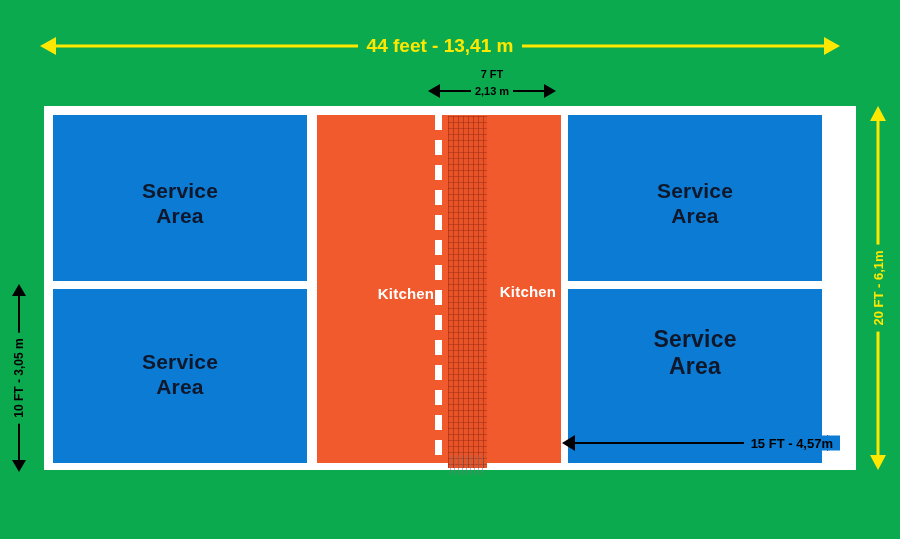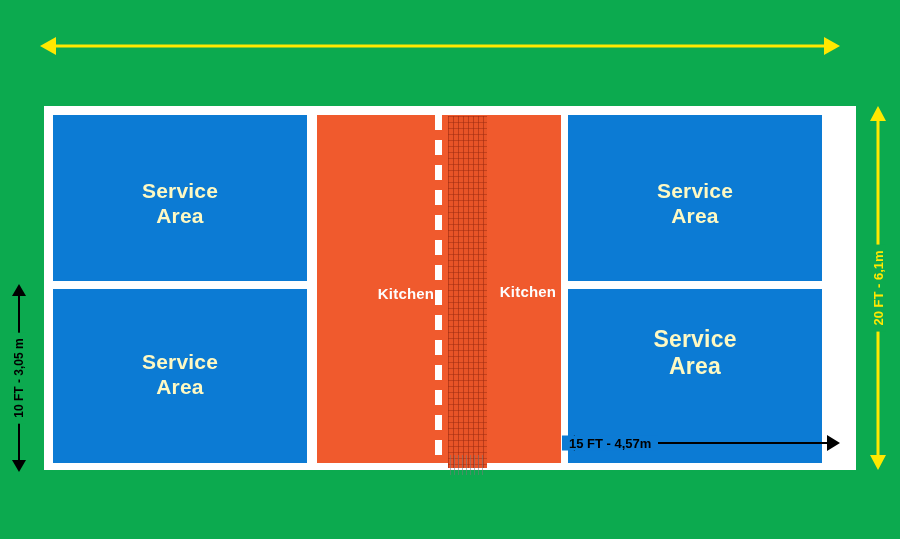--- a/index.html
+++ b/index.html
@@ -32,21 +32,21 @@
     position: absolute;
   }
   .zone-blue { background: #0c7bd4; }
   .zone-orange { background: #f05a2d; }
 
   .zone-label {
     position: absolute;
     left: 0;
     right: 0;
     text-align: center;
-    color: #fef9c3;
+    color: #0f172a;
     font-weight: bold;
     line-height: 1.18;
     letter-spacing: 0.2px;
     white-space: pre-line;
   }
   .zone-label.blue-lbl { font-size: 21px; }
   .zone-label.blue-lbl-big { font-size: 23px; }
   .zone-label.kitchen-lbl {
     font-size: 15px;
     color: #fdfdfd;
@@ -237,21 +237,21 @@
     background: #000000;
     height: 2px;
   }
   #measure-15ft .arrow-left  { border-right: 13px solid #000000; border-top-width: 8px; border-bottom-width: 8px; }
   #measure-15ft .arrow-right { border-left: 13px solid #000000;  border-top-width: 8px; border-bottom-width: 8px; }
   .measure-text-black {
     position: absolute;
     left: 0; right: 0;
     top: 50%;
     transform: translateY(-50%);
-    text-align: left;
+    text-align: right;
     color: #000000;
     font-weight: bold;
     font-size: 13px;
   }
   .measure-text-black span {
     padding: 0 7px;
   }
   #measure-15ft .measure-text-black span { background: #0c7bd4; }
 
   
@@ -336,22 +336,34 @@
 
   <div class="zone zone-blue" style="left:568px; top:289px; width:254px; height:174px;">
     <div class="zone-label blue-lbl-big" style="top:37px;">Service
 Area</div>
   </div>
 
   <div class="measure" id="measure-width">
     <div class="m-line-h"></div>
     <div class="arrow arrow-left"></div>
     <div class="arrow arrow-right"></div>
-  </div>
-
+    <div class="measure-text-yellow">
+      <span>44 feet - 13,41 m</span>
+    </div>
+  </div>
+
+  <div class="measure" id="measure-kitchen">
+    <div class="kitchen-meas-top">7 FT</div>
+    <div class="m-line-h"></div>
+    <div class="arrow arrow-left"></div>
+    <div class="arrow arrow-right"></div>
+    <div class="kitchen-meas-text">
+      <span>2,13 m</span>
+    </div>
+  </div>
 
   <div class="measure" id="measure-15ft">
     <div class="m-line-h"></div>
     <div class="arrow arrow-left"></div>
     <div class="arrow arrow-right"></div>
     <div class="measure-text-black">
       <span>15 FT - 4,57m</span>
     </div>
   </div>
 

